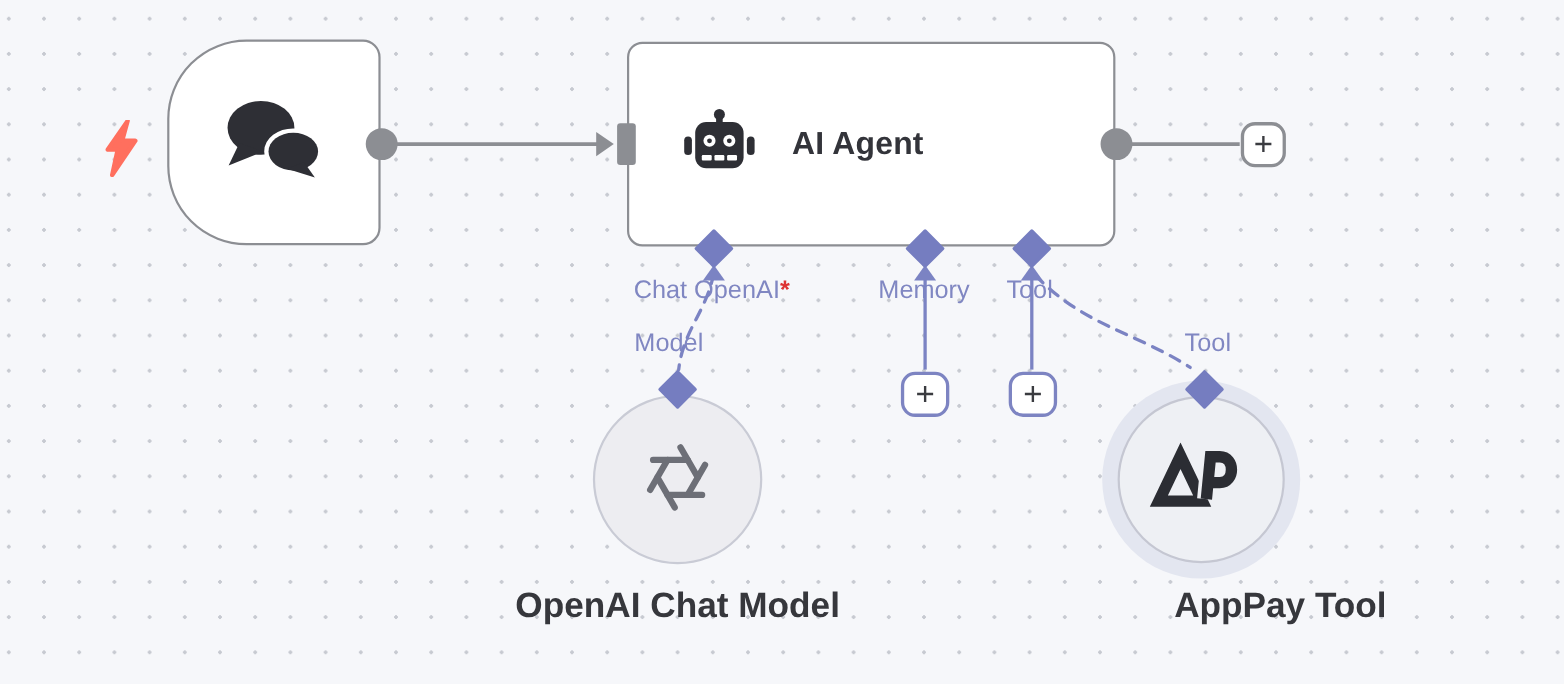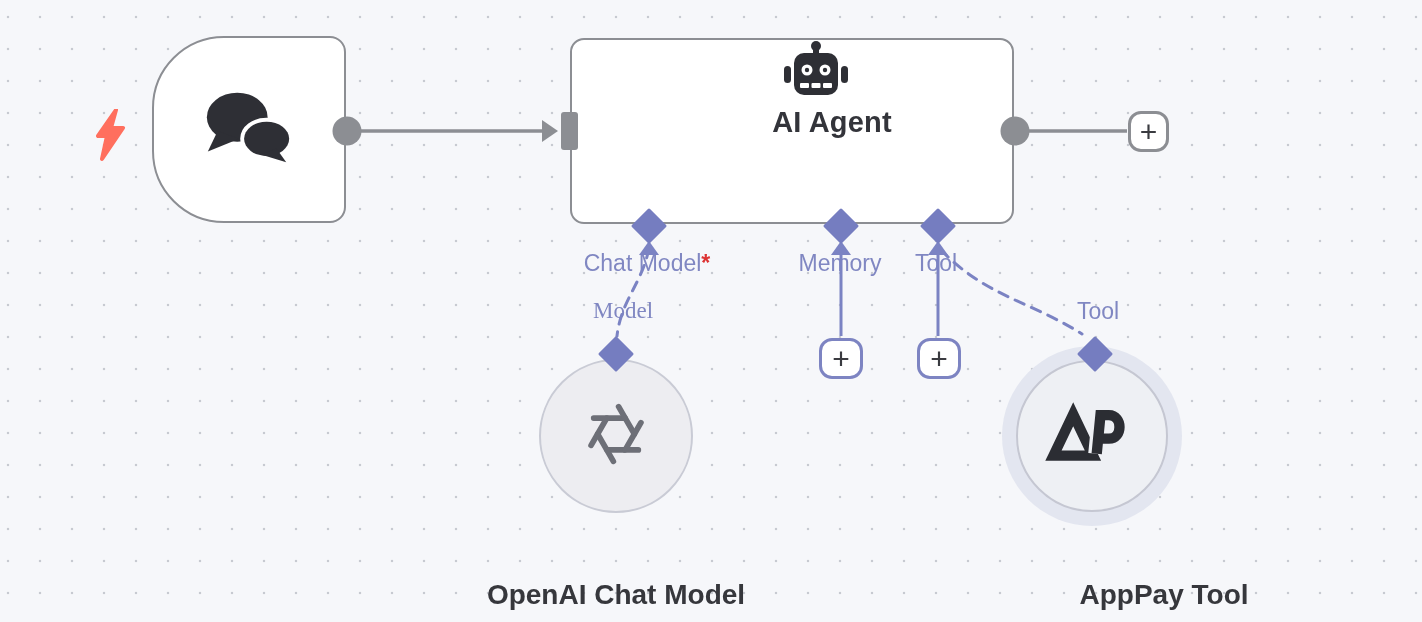--- a/index.html
+++ b/index.html
@@ -10,42 +10,42 @@
   .canvas{
     position:relative;
     width:1422px;height:622px;
     overflow:hidden;
     background-color:#f6f7fa;
     background-image:radial-gradient(circle,#c7cad1 1.4px,transparent 1.6px);
     background-size:32px 32px;
     background-position:-8px 1px;
   }
   .wires{position:absolute;left:0;top:0;z-index:5;pointer-events:none;}
-  .node{position:absolute;background:#ffffff;border:2.5px solid #8c8e93;box-sizing:border-box;z-index:2;flex-direction:column;}
+  .node{position:absolute;background:#ffffff;border:2.5px solid #8c8e93;box-sizing:border-box;z-index:2;}
   .trigger-node{
     left:152px;top:36px;width:194px;height:187px;
     border-radius:72px 16px 16px 72px;
     display:flex;align-items:center;justify-content:center;
   }
   .agent-node{
     left:570px;top:38px;width:444px;height:186px;
     border-radius:14px;
     display:flex;align-items:center;
     padding-left:48px;
   }
   .agent-title{
     font-size:29px;font-weight:600;color:#33343a;margin-left:32px;letter-spacing:.2px;
   }
   .node-label{
     position:absolute;z-index:2;
     transform:translateX(-50%);
     text-align:center;color:#36373c;font-weight:600;
   }
   .trigger-label{left:249px;top:244px;width:340px;font-size:27px;line-height:1.33;}
-  .subnode-label{font-size:28px;margin-top:47px;}
+  .subnode-label{font-size:32px;}
   .port-label{
     position:absolute;z-index:4;transform:translateX(-50%);
     font-size:23px;font-weight:500;color:#8087c2;white-space:nowrap;
   }
   .required-marker{color:#dd3333;font-weight:600;}
   .plus-btn{
     position:absolute;z-index:3;box-sizing:border-box;
     background:#ffffff;border-radius:13px;
     display:flex;align-items:center;justify-content:center;
     font-size:30px;font-weight:400;color:#3a3b40;line-height:1;
@@ -113,26 +113,26 @@
         <circle cx="43" cy="30" r="2.2" fill="#2e2f35"></circle>
         <rect x="18" y="43" width="9" height="5" rx="1" fill="#ffffff"></rect>
         <rect x="29.5" y="43" width="9" height="5" rx="1" fill="#ffffff"></rect>
         <rect x="41" y="43" width="9" height="5" rx="1" fill="#ffffff"></rect>
       </svg>
     </span>
     <span class="agent-title">AI Agent</span>
   </div>
 
   <div class="port-label" style="left:647px;top:250px;">
-    <span>Chat Model</span><span class="required-marker">*</span>
+    <span>Chat OpenAI</span><span class="required-marker">*</span>
   </div>
   <div class="port-label" style="left:840px;top:250px;">Memory</div>
   <div class="port-label" style="left:936px;top:250px;">Tool</div>
 
-  <div class="port-label" style="left:623px;top:298px;font-family:Liberation Serif, serif;">Model</div>
+  <div class="port-label" style="left:608px;top:298px;">Model</div>
   <div class="port-label" style="left:1098px;top:298px;">Tool</div>
 
   <div class="plus-btn plus-gray">
       <span>+</span>
     </div>
   <div class="plus-btn plus-purple plus-memory">
       <span>+</span>
     </div>
   <div class="plus-btn plus-purple plus-tool">
       <span>+</span>

